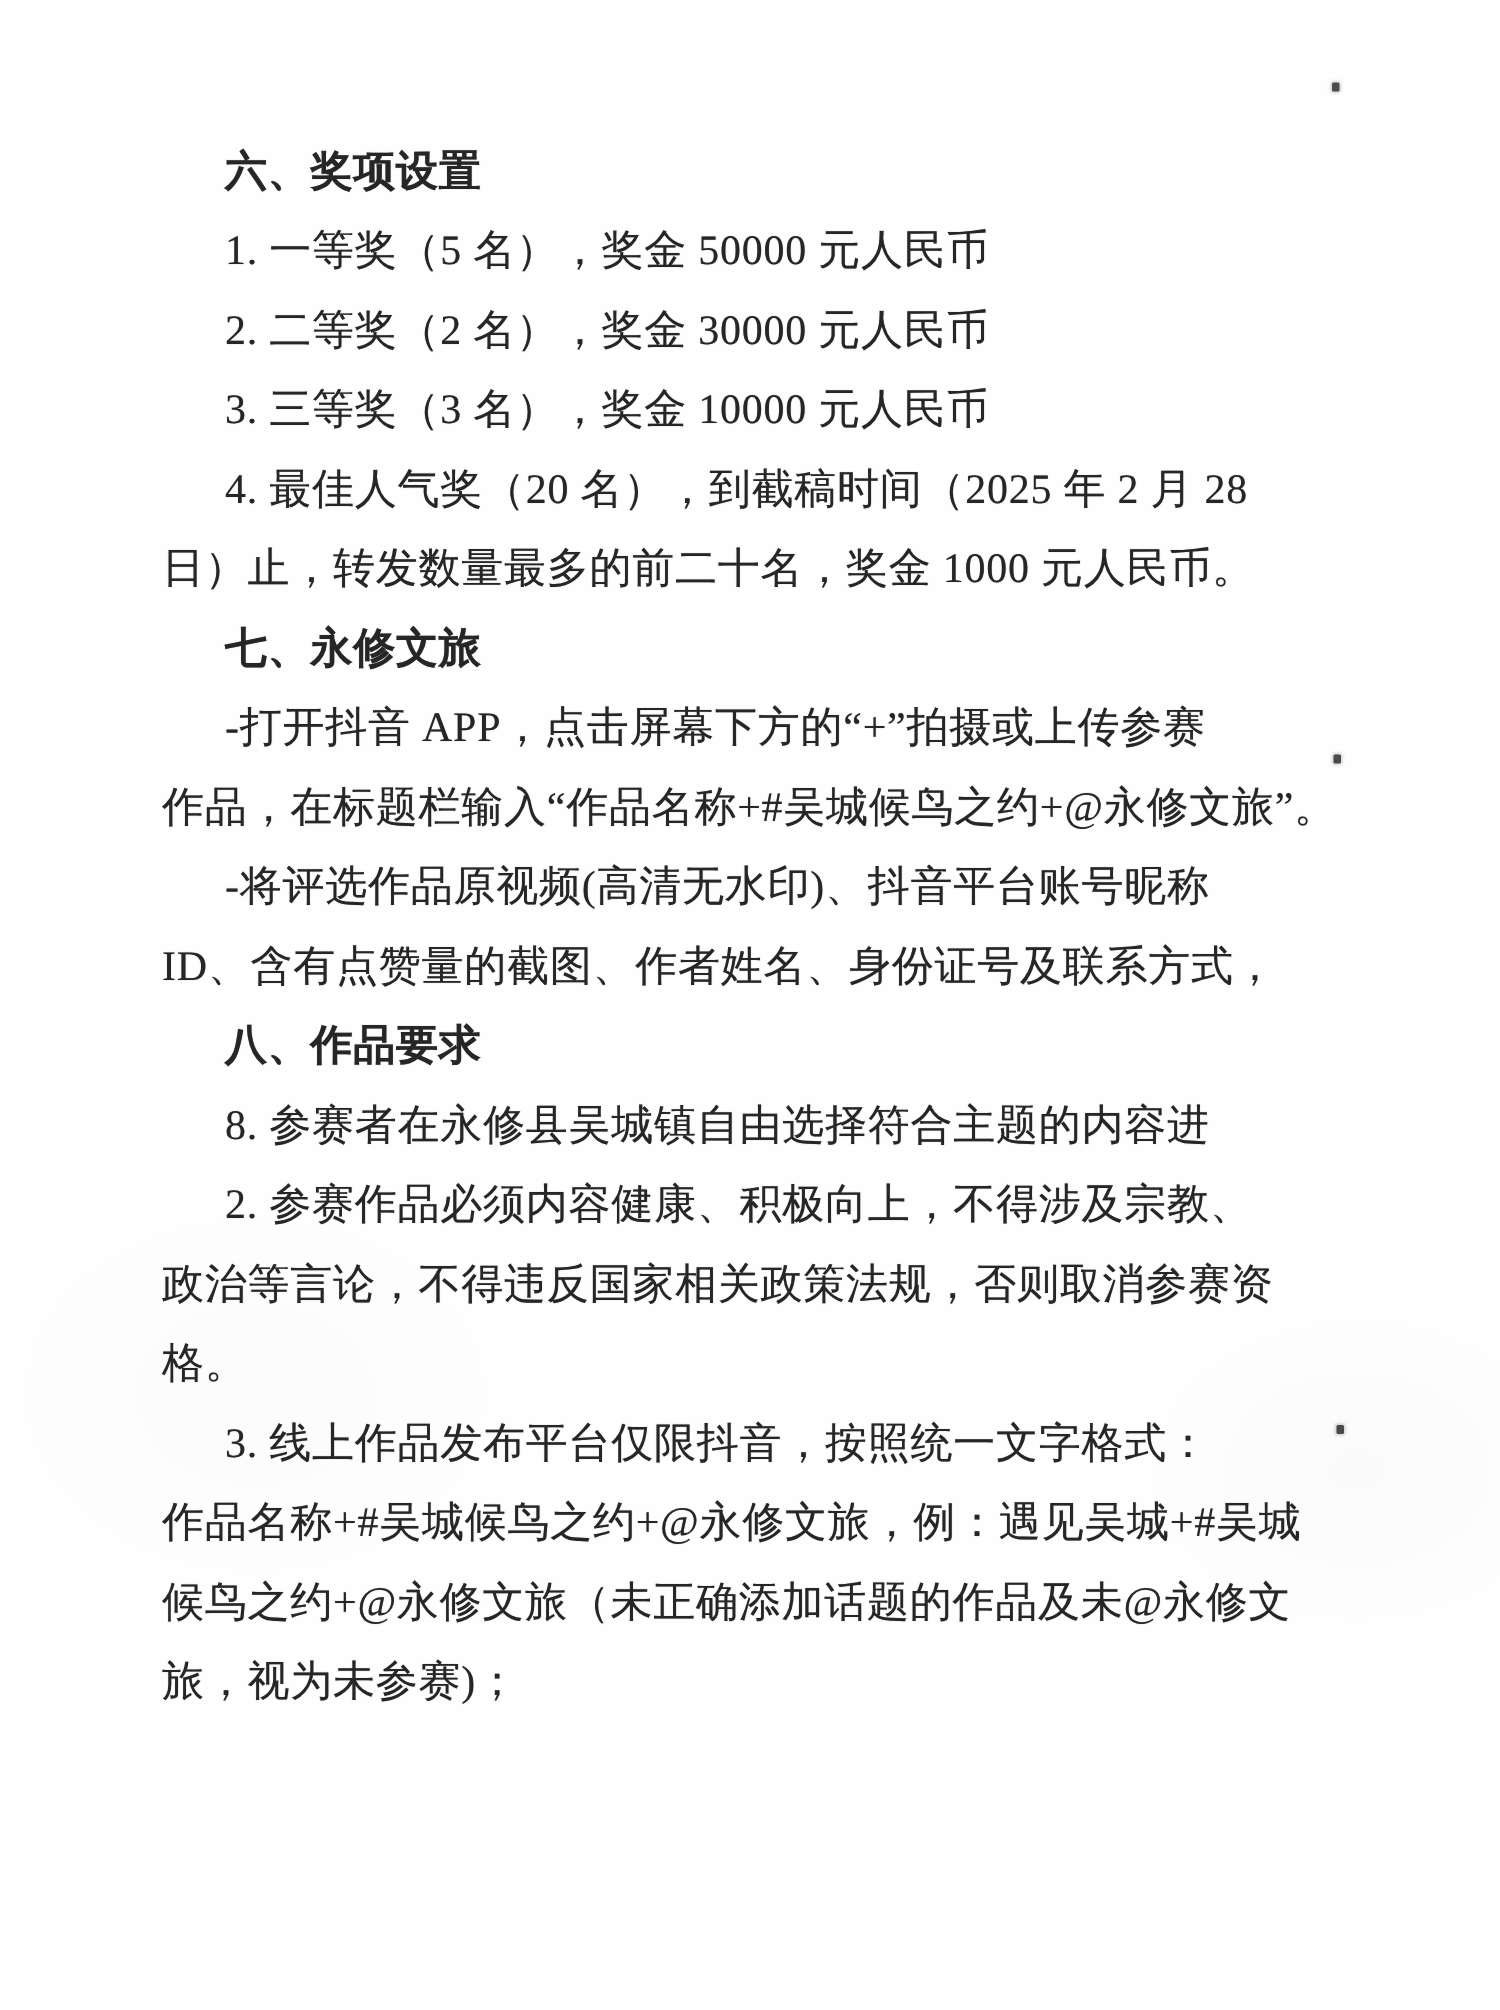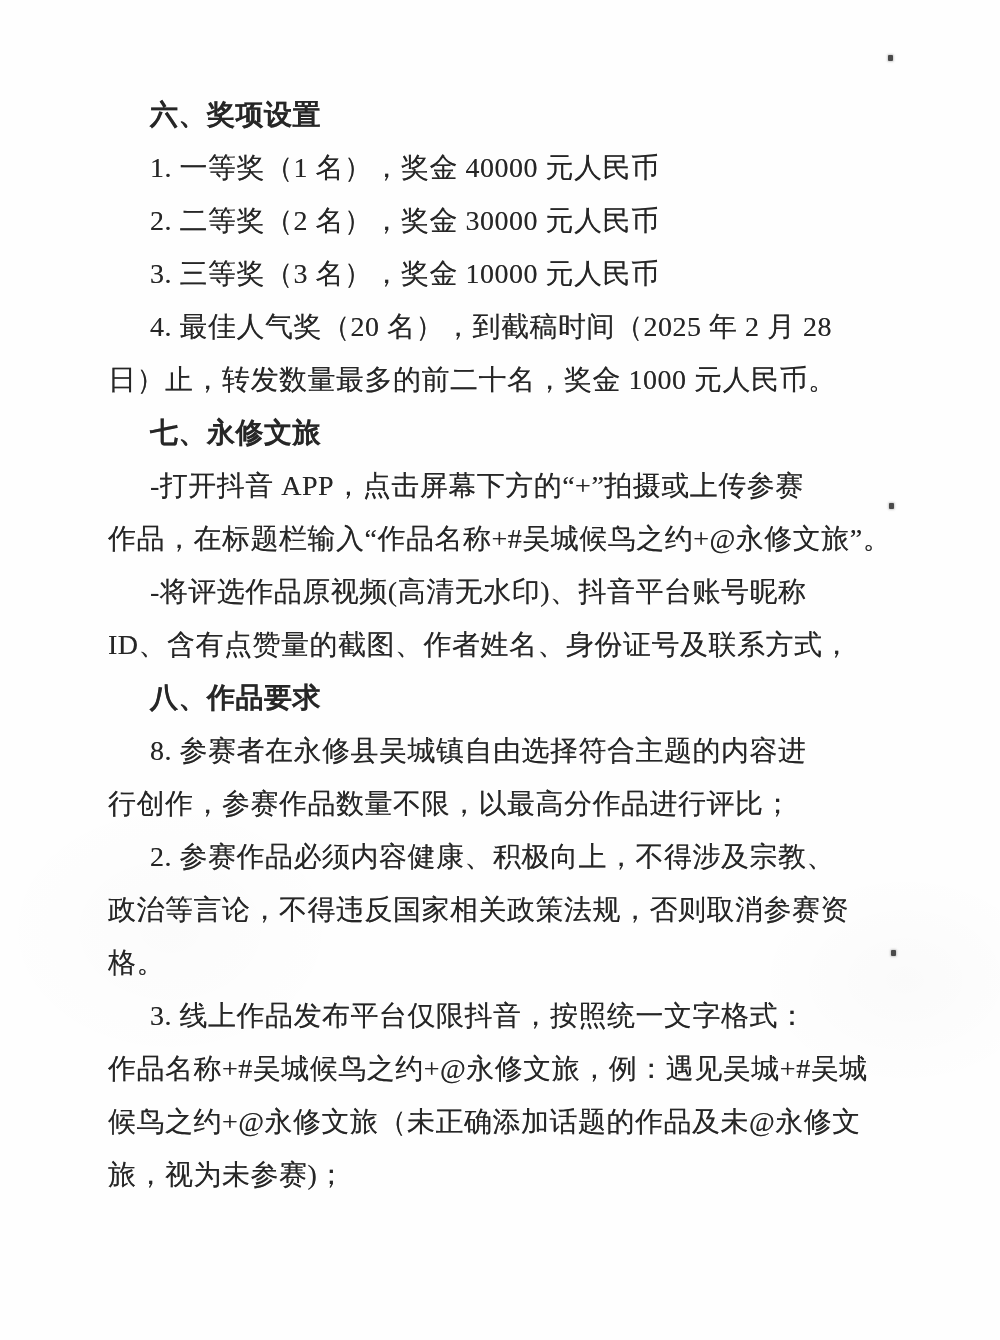--- a/index.html
+++ b/index.html
@@ -52,33 +52,32 @@
     border-radius: 1px;
     box-shadow: 0 0 2px 1px rgba(120,120,120,0.35);
   }
 </style>
 </head>
 <body>
 
 <div class="page">
   <div class="text-block">
     <div class="line heading">六、奖项设置</div>
-    <div class="line indent">1. 一等奖（1 名），奖金 40000 元人民币</div>
+    <div class="line indent">1. 一等奖（5 名），奖金 50000 元人民币</div>
     <div class="line indent">2. 二等奖（2 名），奖金 30000 元人民币</div>
     <div class="line indent">3. 三等奖（3 名），奖金 10000 元人民币</div>
     <div class="line indent">4. 最佳人气奖（20 名），到截稿时间（2025 年 2 月 28</div>
     <div class="line">日）止，转发数量最多的前二十名，奖金 1000 元人民币。</div>
     <div class="line heading">七、永修文旅</div>
     <div class="line indent">-打开抖音 APP，点击屏幕下方的“+”拍摄或上传参赛</div>
     <div class="line">作品，在标题栏输入“作品名称+#吴城候鸟之约+@永修文旅”。</div>
     <div class="line indent">-将评选作品原视频(高清无水印)、抖音平台账号昵称</div>
     <div class="line">ID、含有点赞量的截图、作者姓名、身份证号及联系方式，</div>
     <div class="line heading">八、作品要求</div>
     <div class="line indent">8. 参赛者在永修县吴城镇自由选择符合主题的内容进</div>
-    <div class="line">行创作，参赛作品数量不限，以最高分作品进行评比；</div>
     <div class="line indent">2. 参赛作品必须内容健康、积极向上，不得涉及宗教、</div>
     <div class="line">政治等言论，不得违反国家相关政策法规，否则取消参赛资</div>
     <div class="line">格。</div>
     <div class="line indent">3. 线上作品发布平台仅限抖音，按照统一文字格式：</div>
     <div class="line">作品名称+#吴城候鸟之约+@永修文旅，例：遇见吴城+#吴城</div>
     <div class="line">候鸟之约+@永修文旅（未正确添加话题的作品及未@永修文</div>
     <div class="line">旅，视为未参赛)；</div>
   </div>
 <div class="speck" style="left: 888px; top: 55px;"></div>
     <div class="speck" style="left: 889px; top: 503px;"></div>

